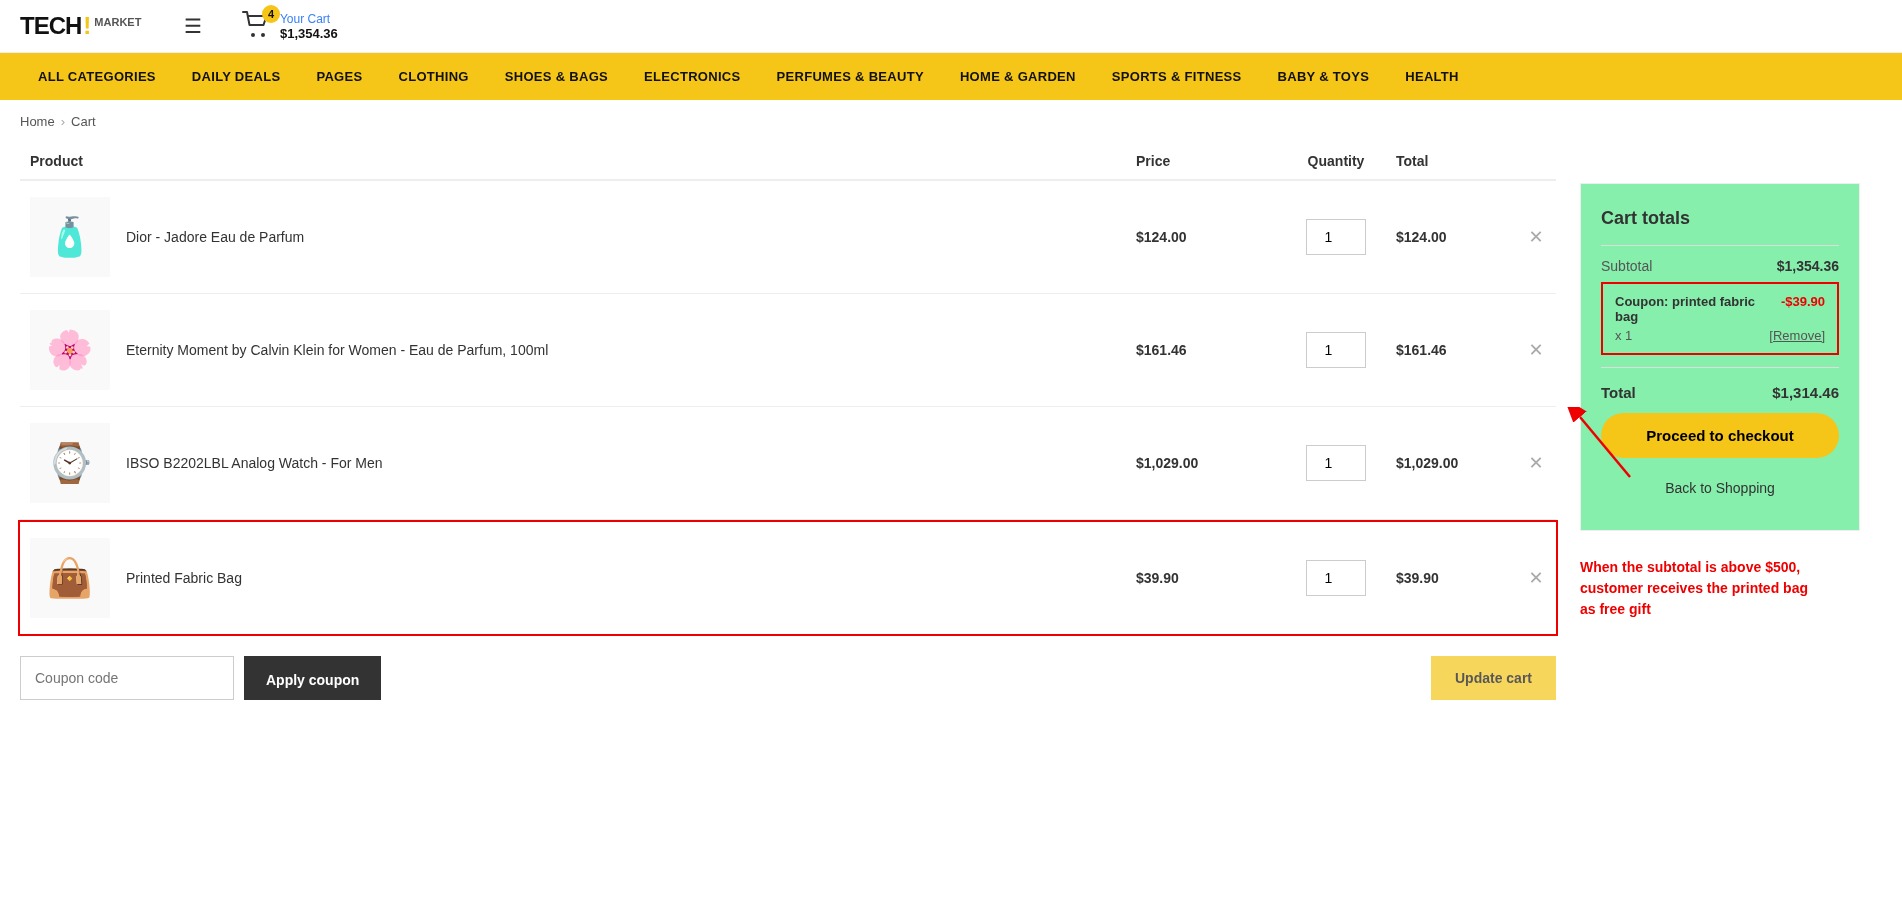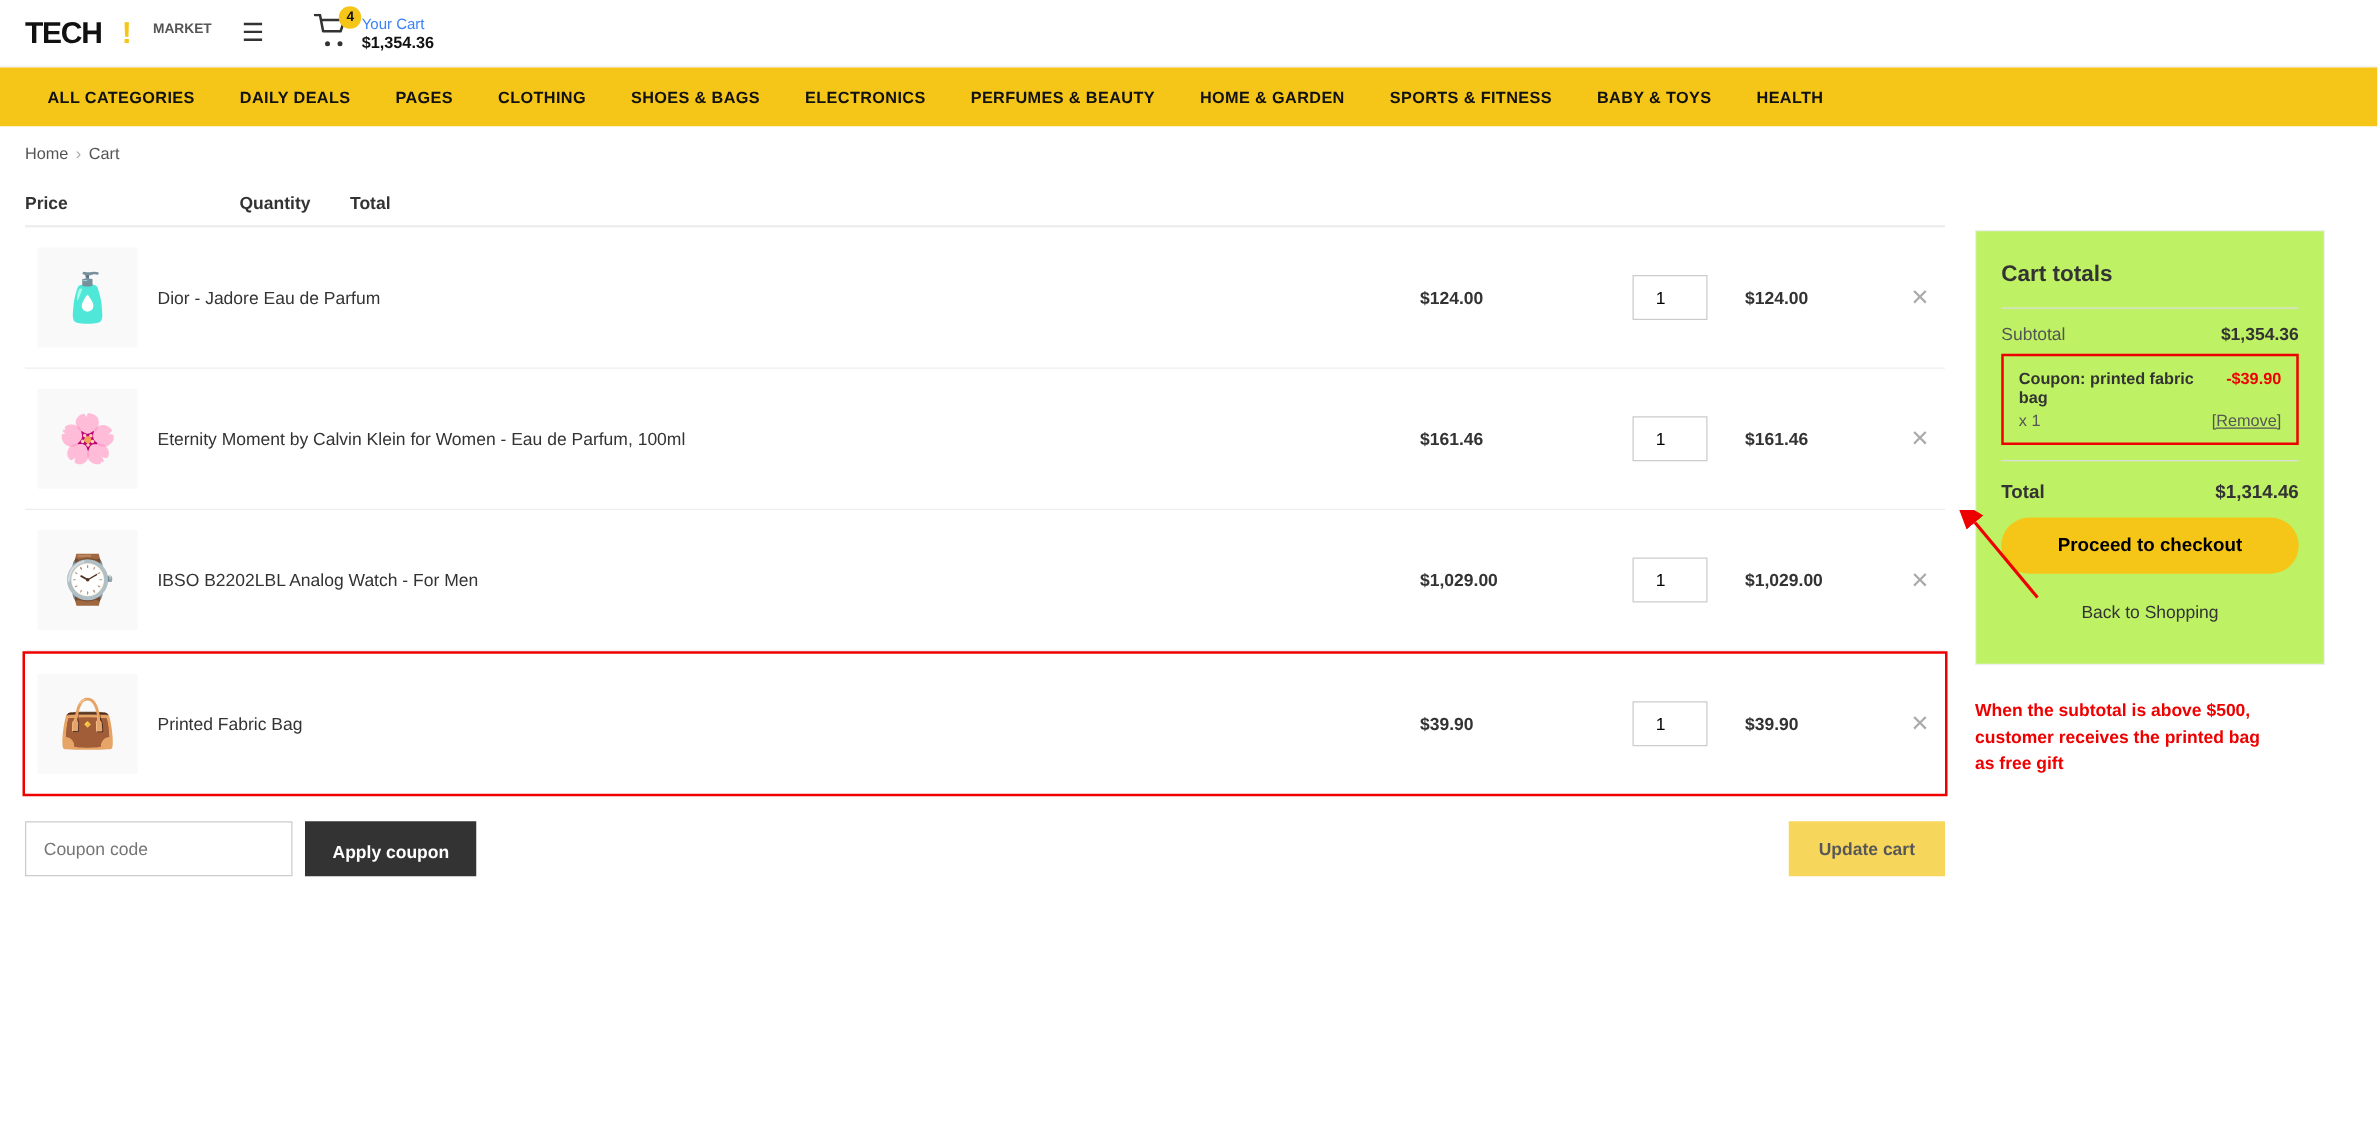--- a/index.html
+++ b/index.html
@@ -1,20 +1,20 @@
 <!DOCTYPE html>
 <html><head>
   <meta charset="utf-8">
   <style>
     * { box-sizing: border-box; margin: 0; padding: 0; }
     body { font-family: Arial, sans-serif; background: #fff; color: #333; font-size: 14px; }
 
     
     .header { display: flex; align-items: center; padding: 10px 20px; border-bottom: 1px solid #eee; gap: 16px; }
-    .logo { display: flex; align-items: center; gap: 16px; font-size: 22px; font-weight: 900; color: #111; min-width: 140px; }
+    .logo { display: flex; align-items: center; gap: 2px; font-size: 22px; font-weight: 900; color: #111; min-width: 140px; }
     .search-bar { flex: 1; display: flex; border: 1px solid #ccc; border-radius: 4px; overflow: hidden; height: 42px; }
     .search-bar input { flex: 1; padding: 0 14px; border: none; outline: none; font-size: 14px; color: #999; }
     .search-bar .category-select { border: none; border-left: 1px solid #ccc; padding: 0 12px; background: #f9f9f9; cursor: pointer; font-size: 13px; color: #333; outline: none; }
     .search-btn { background: #f5c518; border: none; padding: 0 22px; font-weight: 700; font-size: 15px; cursor: pointer; height: 42px; }
     .cart-area { display: flex; align-items: center; gap: 8px; margin-left: 16px; white-space: nowrap; }
     .cart-icon-wrapper { position: relative; }
     .cart-icon-svg { width: 30px; height: 28px; }
     .cart-badge { position: absolute; top: -6px; right: -8px; background: #f5c518; color: #111; border-radius: 50%; width: 18px; height: 18px; font-size: 11px; font-weight: 700; display: flex; align-items: center; justify-content: center; }
     .cart-text { font-size: 12px; color: #3b82f6; }
     .cart-total { font-weight: 700; font-size: 13px; color: #111; }
@@ -51,21 +51,21 @@
     .total-price { width: 120px; font-size: 14px; font-weight: 600; }
     .remove-btn { width: 40px; text-align: center; color: #aaa; font-size: 18px; cursor: pointer; }
 
     
     .cart-actions { display: flex; align-items: center; margin-top: 20px; gap: 10px; }
     .coupon-input { border: 1px solid #ccc; padding: 10px 14px; width: 214px; font-size: 14px; color: #999; outline: none; height: 44px; }
     .apply-btn { background: #333; color: #fff; border: none; padding: 16px 22px; height: 44px; font-size: 14px; font-weight: 600; cursor: pointer; }
     .update-cart-btn { margin-left: auto; background: #f5c518; opacity: 0.7; border: none; padding: 0 24px; height: 44px; font-size: 14px; font-weight: 600; cursor: pointer; color: #111; }
 
     
-    .cart-totals { width: 280px; min-width: 260px; background: #bef264; border: 1px solid #eee; padding: 24px 20px; align-self: flex-start; margin-top: 40px; }
+    .cart-totals { width: 280px; min-width: 260px; background: #86efac; border: 1px solid #eee; padding: 24px 20px; align-self: flex-start; margin-top: 40px; }
     .totals-title { font-size: 18px; font-weight: 700; margin-bottom: 16px; }
     .totals-divider { border: none; border-top: 1px solid #ddd; margin: 12px 0; }
     .totals-row { display: flex; justify-content: space-between; align-items: center; margin-bottom: 8px; font-size: 14px; }
     .totals-label { color: #555; }
     .totals-value { font-weight: 600; }
     .coupon-box { border: 2px solid #e00; padding: 10px 12px; margin: 8px 0; }
     .coupon-row1 { display: flex; justify-content: space-between; font-size: 13px; }
     .coupon-discount { color: #333; font-weight: 600; }
     .coupon-amount { color: #e00; font-weight: 700; }
     .coupon-row2 { display: flex; justify-content: space-between; font-size: 13px; margin-top: 4px; }
@@ -122,20 +122,21 @@
 <div class="breadcrumb">
   <a href="#">Home</a>
   <span class="breadcrumb-sep">›</span>
   <span>Cart</span>
 </div>
 
 <div class="main">
 
   <div class="cart-table">
     <div class="table-header">
+      <div class="col-product">Product</div>
       <div class="col-price">Price</div>
       <div class="col-qty">Quantity</div>
       <div class="col-total">Total</div>
       <div class="col-remove"></div>
     </div>
 
     <div class="cart-row">
       <div class="product-info col-product">
         <div class="product-img">
             <span style="font-size:38px;">🧴</span>

